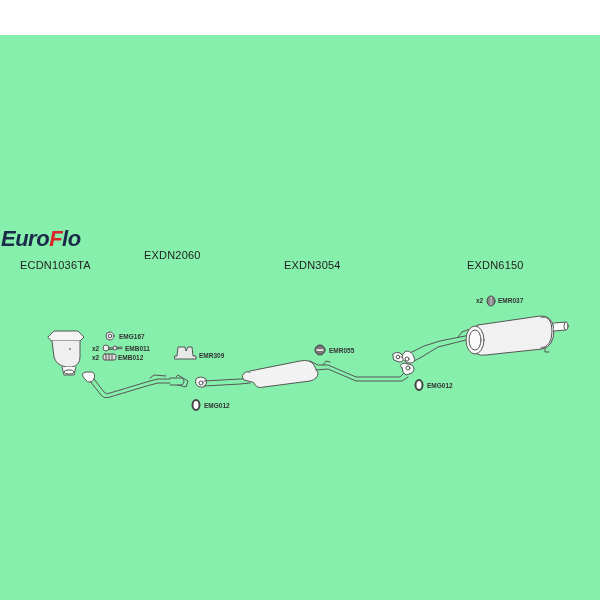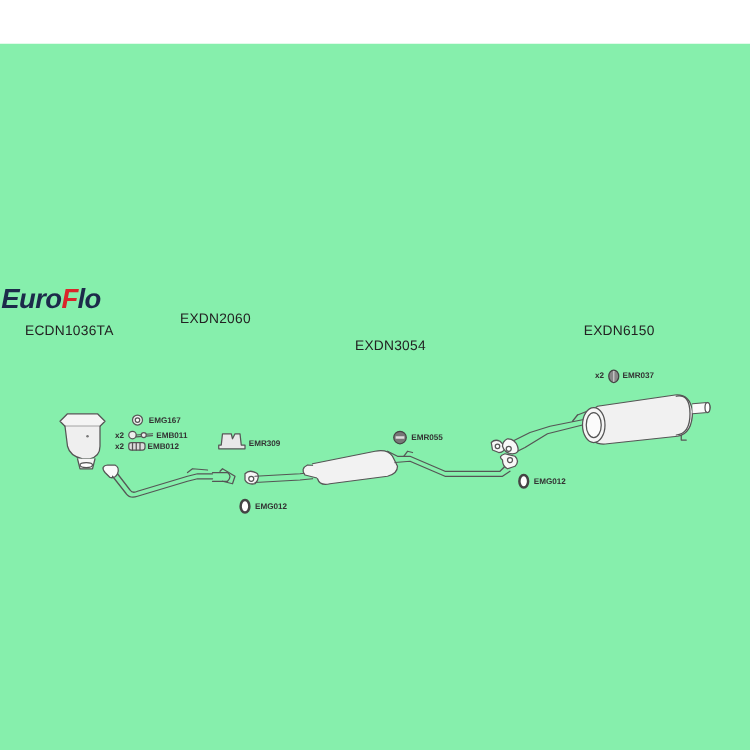--- a/index.html
+++ b/index.html
@@ -72,21 +72,21 @@
 <body>
 
 <div class="canvas">
 
   <div class="logo">
     <span class="euro">Euro</span><span class="f">F</span><span class="lo">lo</span>
   </div>
 
   <div class="section-code" style="left:20px; top:224px;">ECDN1036TA</div>
   <div class="section-code" style="left:144px; top:214px;">EXDN2060</div>
-  <div class="section-code" style="left:272px; top:236px;padding-left:12px;">EXDN3054</div>
+  <div class="section-code" style="left:272px; top:224px;padding-left:12px;">EXDN3054</div>
   <div class="section-code" style="left:467px; top:224px;text-align:right;">EXDN6150</div>
 
   <svg class="drawing" viewBox="0 0 600 600">
     <g fill="none" stroke="#555" stroke-width="1" stroke-linejoin="round" stroke-linecap="round">
 
       <g>
         <path d="M48,302 L54,296 L78,296 L84,302 L80,306 L52,306 Z" fill="#f4f4f4"></path>
         <path d="M52,306 L54,322 Q56,330 66,332 L72,332 Q80,330 80,322 L80,306" fill="#efefef"></path>
         <path d="M62,332 L64,340 L74,340 L76,332" fill="#f6f6f6"></path>
         <ellipse cx="69" cy="337" rx="5" ry="2" fill="#fff"></ellipse>

